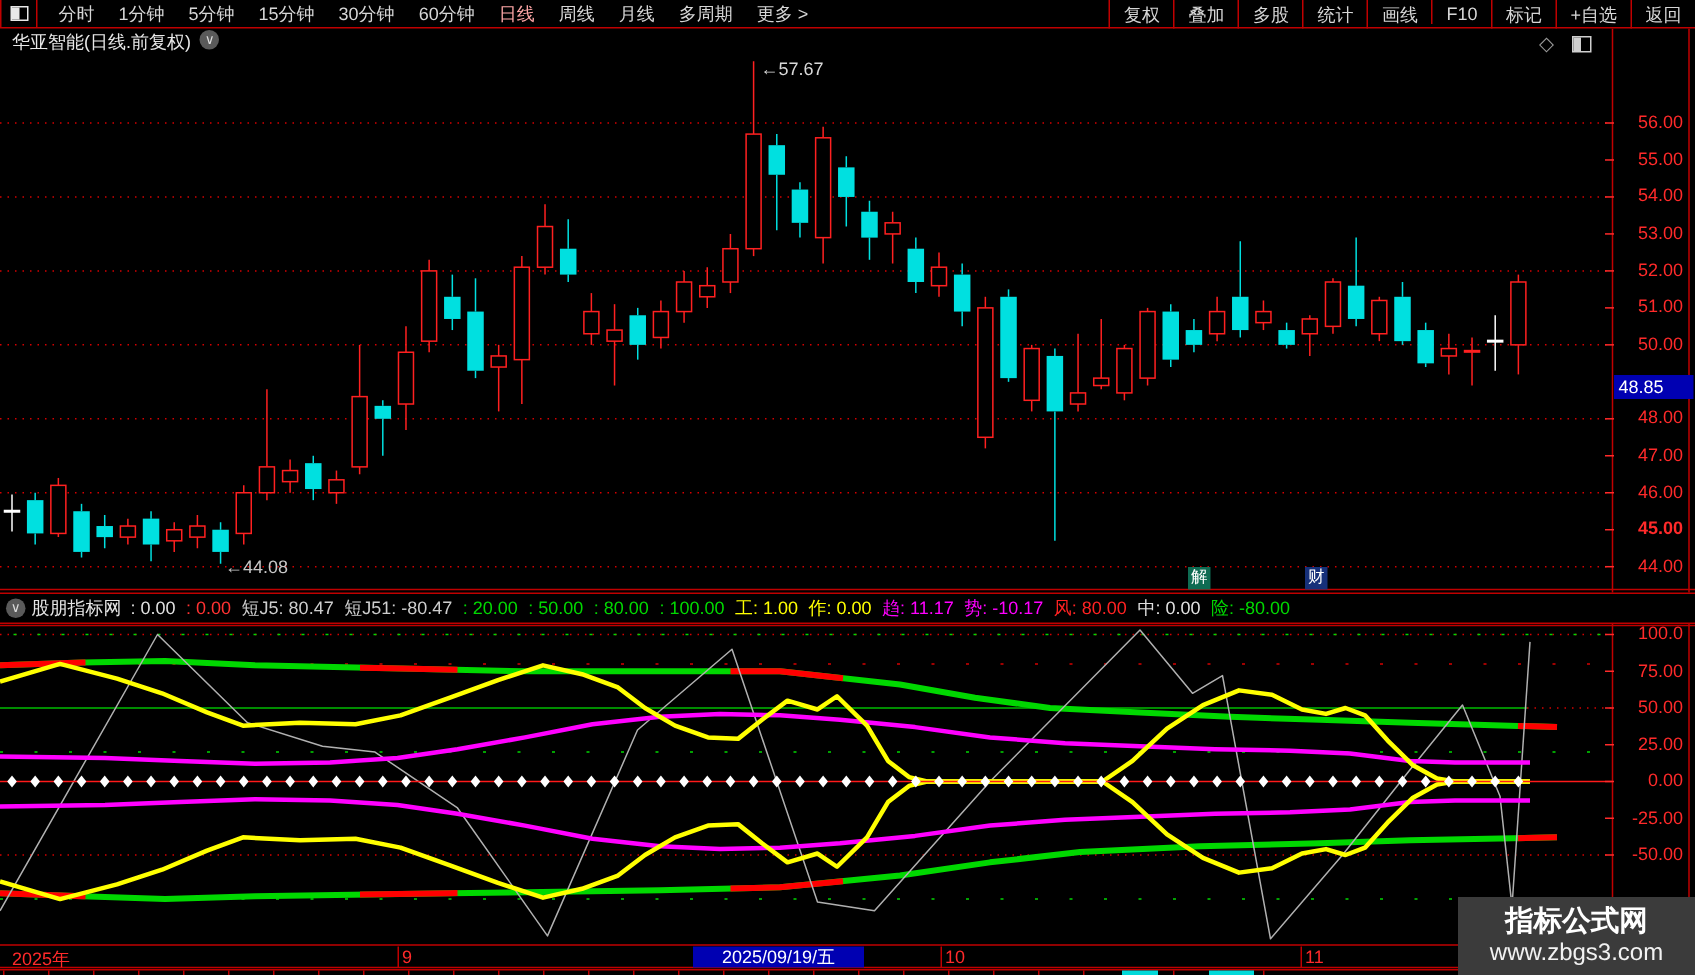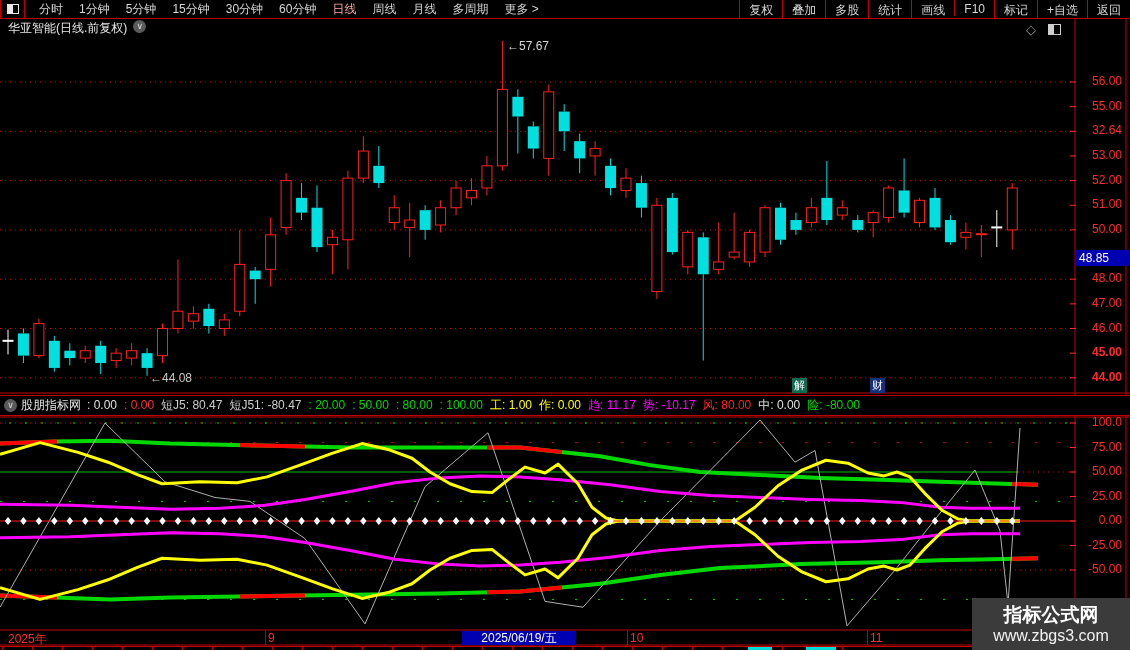--- a/index.html
+++ b/index.html
@@ -436,50 +436,50 @@
 
   <div class="ind-header">
     <span class="chev" style="margin-left:4px">∨</span>
     <span class="name">股朋指标网</span>
     <span id="indItems"><span class="it" style="color: rgb(224, 224, 224);">: 0.00</span><span class="it" style="color: rgb(255, 50, 50);">: 0.00</span><span class="it" style="color: rgb(205, 205, 205);">短J5: 80.47</span><span class="it" style="color: rgb(205, 205, 205);">短J51: -80.47</span><span class="it" style="color: rgb(0, 216, 0);">: 20.00</span><span class="it" style="color: rgb(0, 216, 0);">: 50.00</span><span class="it" style="color: rgb(0, 216, 0);">: 80.00</span><span class="it" style="color: rgb(0, 216, 0);">: 100.00</span><span class="it" style="color: rgb(255, 255, 0);">工: 1.00</span><span class="it" style="color: rgb(255, 255, 0);">作: 0.00</span><span class="it" style="color: rgb(255, 0, 255);">趋: 11.17</span><span class="it" style="color: rgb(255, 0, 255);">势: -10.17</span><span class="it" style="color: rgb(255, 34, 34);">风: 80.00</span><span class="it" style="color: rgb(224, 224, 224);">中: 0.00</span><span class="it" style="color: rgb(0, 216, 0);">险: -80.00</span></span>
   </div>
 
   <div id="labels">
       <div class="axis-lbl" style="left: 1076px; top: 74px;">56.00</div>
       <div class="axis-lbl" style="left: 1076px; top: 98.65px;">55.00</div>
-      <div class="axis-lbl" style="left: 1076px; top: 123.3px;">32.64</div>
+      <div class="axis-lbl" style="left: 1076px; top: 123.3px;">54.00</div>
       <div class="axis-lbl" style="left: 1076px; top: 147.95px;">53.00</div>
       <div class="axis-lbl" style="left: 1076px; top: 172.6px;">52.00</div>
       <div class="axis-lbl" style="left: 1076px; top: 197.25px;">51.00</div>
       <div class="axis-lbl" style="left: 1076px; top: 221.9px;">50.00</div>
       <div class="axis-lbl" style="left: 1076px; top: 271.2px;">48.00</div>
       <div class="axis-lbl" style="left: 1076px; top: 295.85px;">47.00</div>
       <div class="axis-lbl" style="left: 1076px; top: 320.5px;">46.00</div>
       <div class="axis-lbl" style="left: 1076px; top: 345.15px; font-weight: bold;">45.00</div>
-      <div class="axis-lbl" style="left: 1076px; top: 369.8px; font-weight: bold;">44.00</div>
+      <div class="axis-lbl" style="left: 1076px; top: 369.8px;">44.00</div>
       <div class="axis-lbl" style="left: 1076px; top: 415px;">100.0</div>
       <div class="axis-lbl" style="left: 1076px; top: 439.5px;">75.00</div>
       <div class="axis-lbl" style="left: 1076px; top: 464px;">50.00</div>
       <div class="axis-lbl" style="left: 1076px; top: 488.5px;">25.00</div>
       <div class="axis-lbl" style="left: 1076px; top: 513px;">0.00</div>
       <div class="axis-lbl" style="left: 1076px; top: 537.5px;">-25.00</div>
       <div class="axis-lbl" style="left: 1076px; top: 562px;">-50.00</div>
     </div>
 
   <div class="hl-price" id="hlPrice" style="top: 250.247px;">48.85</div>
 
   <div class="ann" id="annHigh" style="left: 507px; top: 39px;">←57.67</div>
   <div class="ann" id="annLow" style="color: rgb(200, 200, 200); left: 150px; top: 371px;">←44.08</div>
   <div class="badge" id="badge1" style="left: 792px; top: 378px; background: rgb(14, 107, 82);">解</div>
   <div class="badge" id="badge2" style="left: 870px; top: 378px; background: rgb(22, 48, 122);">财</div>
 
   <div class="xaxis-strip">
     <span class="lbl" style="left:8px;top:0">2025年</span>
     <span id="monthLabels"><span class="lbl" style="left: 268px; top: 0px;">9</span><span class="lbl" style="left: 630px; top: 0px;">10</span><span class="lbl" style="left: 870px; top: 0px;">11</span></span>
-    <div class="datebox" id="dateBox" style="left:462px;top:0;width:114px">2025/06/19/五</div>
+    <div class="datebox" id="dateBox" style="left:462px;top:0;width:114px">2025/09/19/五</div>
   <div class="month-div" style="left: 265px;"></div><div class="month-div" style="left: 627px;"></div><div class="month-div" style="left: 867px;"></div></div>
 
   <div class="bottom-strip" id="bottomStrip">
       <div class="bstick" style="left: 2px;"></div>
       <div class="bstick" style="left: 32px;"></div>
       <div class="bstick" style="left: 62px;"></div>
       <div class="bstick" style="left: 92px;"></div>
       <div class="bstick" style="left: 122px;"></div>
       <div class="bstick" style="left: 152px;"></div>
       <div class="bstick" style="left: 182px;"></div>

